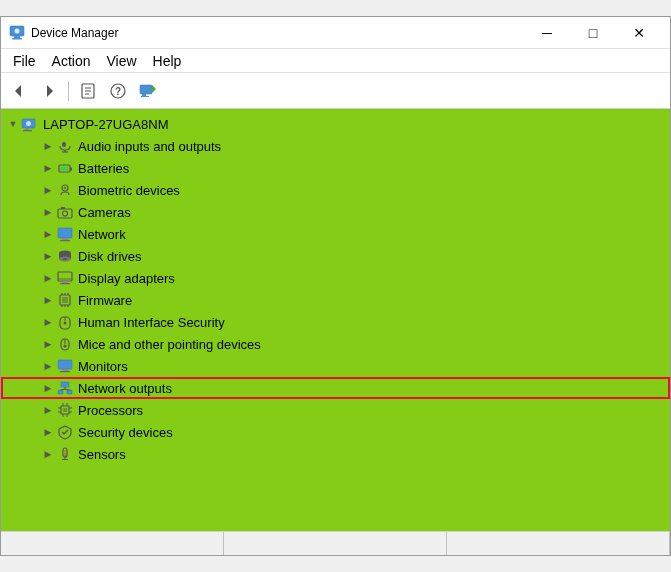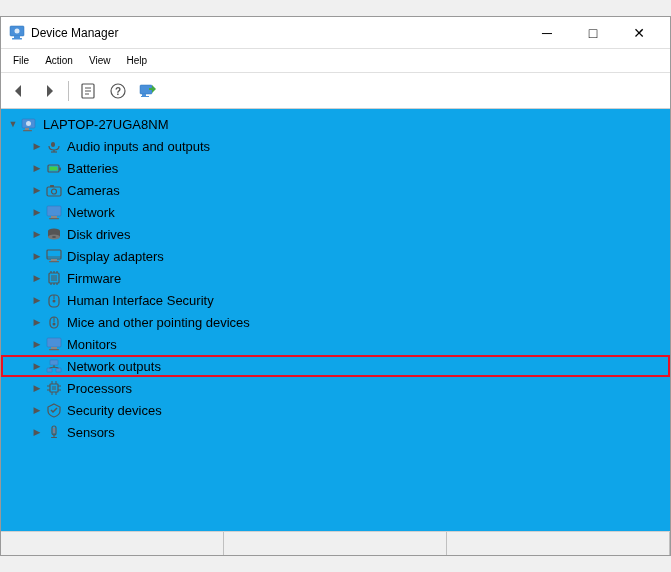--- a/index.html
+++ b/index.html
@@ -62,21 +62,21 @@
       height: 24px;
       display: flex;
       align-items: center;
       padding: 0 4px;
       background: #fff;
       border-bottom: 1px solid #e0e0e0;
     }
     .menu-item {
       padding: 2px 8px;
       cursor: pointer;
-      font-size: 10px;
+      font-size: 14px;
       color: #000;
       border-radius: 2px;
     }
     .toolbar {
       height: 36px;
       display: flex;
       align-items: center;
       padding: 0 4px;
       background: #fff;
       border-bottom: 1px solid #d0d0d0;
@@ -102,21 +102,21 @@
     }
     .main-content {
       display: flex;
       flex: 1;
       overflow: hidden;
     }
     .tree-view {
       flex: 1;
       overflow-y: auto;
       overflow-x: hidden;
-      background: #0ea5e9;
+      background: #84cc16;
       padding: 4px 0;
     }
     .tree-view::-webkit-scrollbar { width: 16px; }
     .tree-view::-webkit-scrollbar-track { background: #f0f0f0; border-left: 1px solid #d0d0d0; }
     .tree-view::-webkit-scrollbar-thumb { background: #c0c0c0; border: 3px solid #f0f0f0; border-radius: 4px; }
     .tree-item {
       display: flex;
       align-items: center;
       height: 22px;
       padding-left: 4px;
@@ -150,21 +150,21 @@
       font-size: 14px;
     }
     .item-label {
       font-size: 13px;
       color: #000;
     }
     .root-item {
       padding-left: 4px;
     }
     .child-item {
-      padding-left: 28px;
+      padding-left: 39px;
     }
     .status-bar {
       height: 24px;
       background: #f0f0f0;
       border-top: 1px solid #d0d0d0;
       display: flex;
       align-items: center;
     }
     .status-section {
       flex: 1;
@@ -277,20 +277,31 @@
         <div class="item-icon">
           <svg width="16" height="16" viewBox="0 0 16 16">
             <rect x="2" y="5" width="11" height="7" rx="1" fill="none" stroke="#555" stroke-width="1.2"></rect>
             <rect x="13" y="7.5" width="2" height="3" rx="0.5" fill="#555"></rect>
             <rect x="3.5" y="6.5" width="8" height="4" rx="0.5" fill="#4c4"></rect>
           </svg>
         </div>
         <span class="item-label">Batteries</span>
       </div>
 
+      <div class="tree-item child-item">
+        <div class="expand-arrow closed"></div>
+        <div class="item-icon">
+          <svg width="16" height="16" viewBox="0 0 16 16">
+            <circle cx="8" cy="6" r="3" fill="none" stroke="#555" stroke-width="1.2"></circle>
+            <circle cx="8" cy="6" r="1" fill="#555"></circle>
+            <path d="M4,13 Q4,10 8,10 Q12,10 12,13" fill="none" stroke="#555" stroke-width="1.2"></path>
+          </svg>
+        </div>
+        <span class="item-label">Biometric devices</span>
+      </div>
 
 
       <div class="tree-item child-item">
         <div class="expand-arrow closed"></div>
         <div class="item-icon">
           <svg width="16" height="16" viewBox="0 0 16 16">
             <rect x="1" y="5" width="14" height="9" rx="1.5" fill="none" stroke="#555" stroke-width="1.2"></rect>
             <circle cx="8" cy="9.5" r="2.5" fill="none" stroke="#555" stroke-width="1.2"></circle>
             <rect x="4" y="3" width="4" height="2" rx="0.5" fill="#555"></rect>
           </svg>

